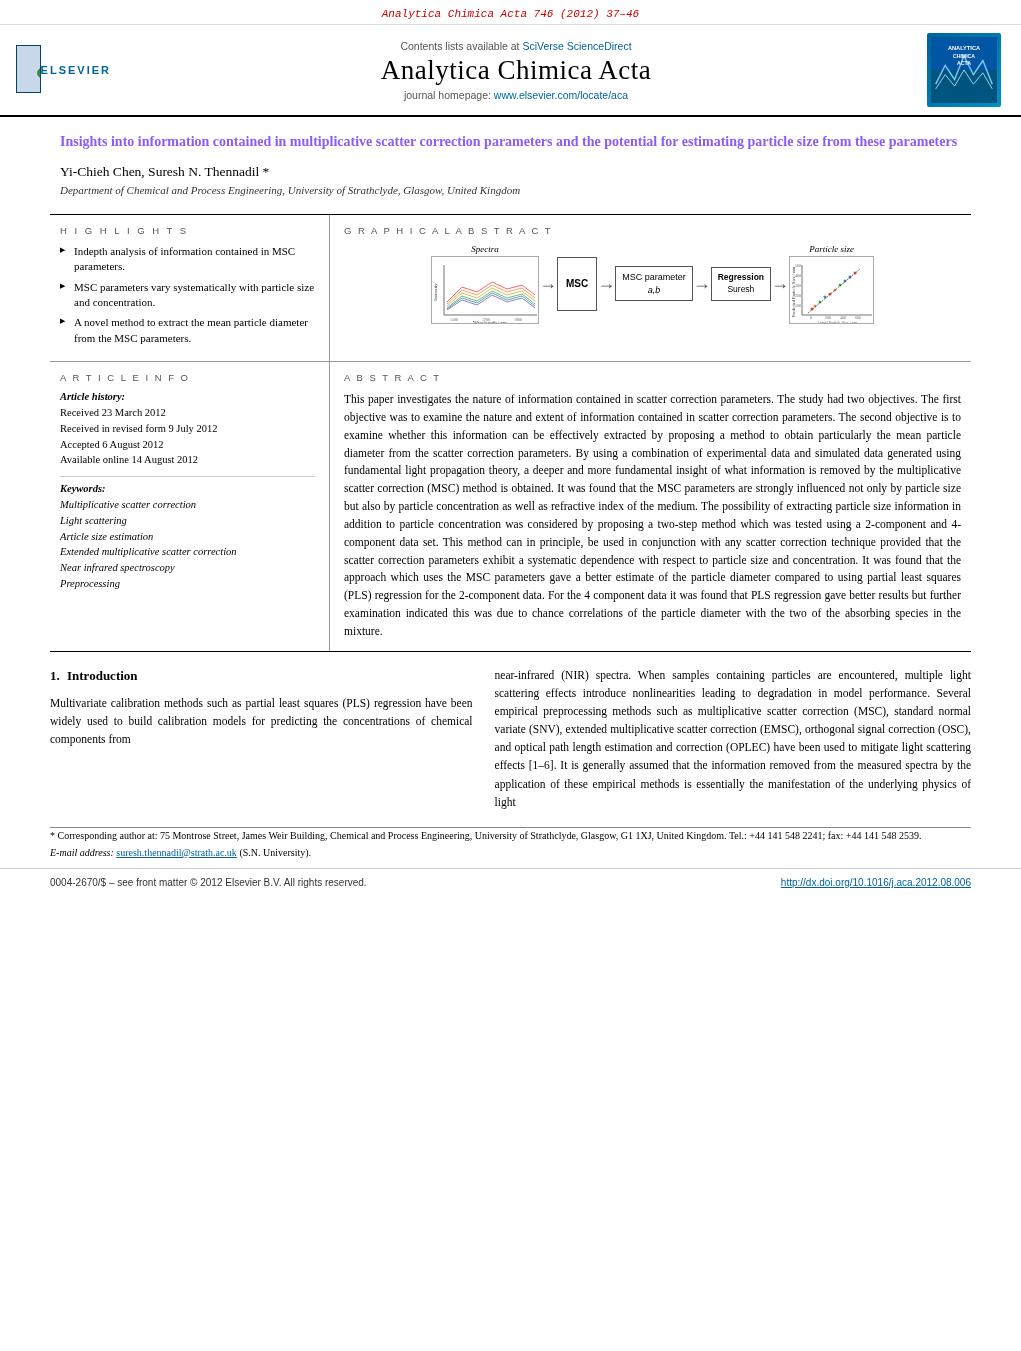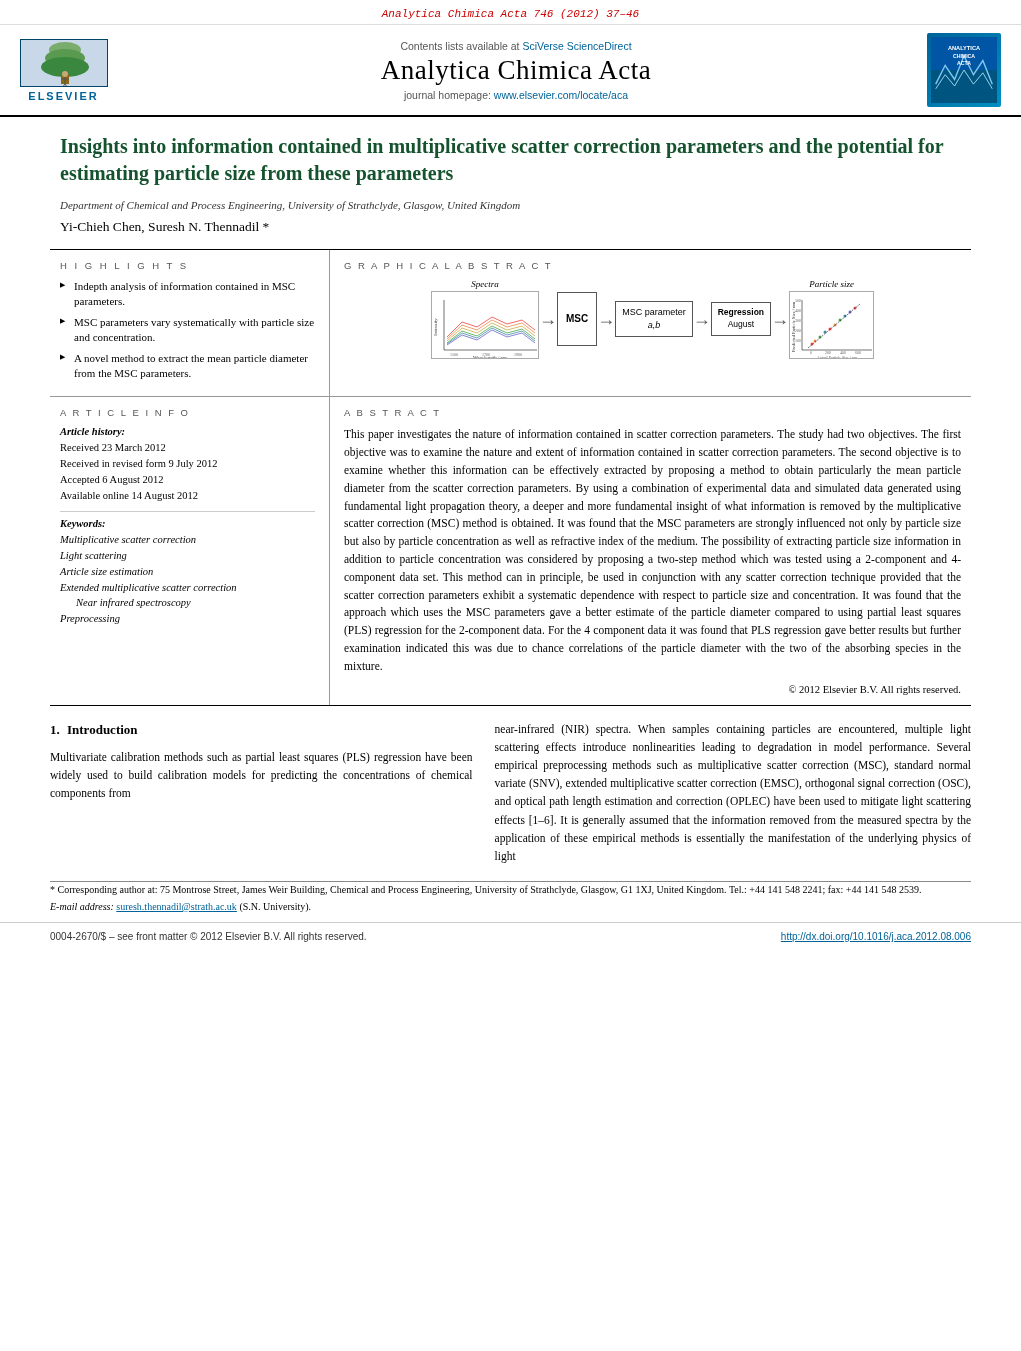--- a/index.html
+++ b/index.html
@@ -14,21 +14,21 @@
   </style>
 </head>
 <body>
 
 <div style="background:#fff; text-align:center; padding:5px 0 3px 0; border-bottom:1px solid #ddd;">
   <span style="font-size:11px; color:#c00; font-style:italic; font-family:Liberation Mono, monospace;">Analytica Chimica Acta 746 (2012) 37–46</span>
 </div>
 
 <div style="display:flex; align-items:center; padding:8px 20px 8px 16px; border-bottom:2.5px solid #000; gap:10px;">
 
-  <div style="width:95px; flex-shrink:0; display:flex; flex-direction:column; align-items:center;">
+  <div style="width:95px; flex-shrink:0; display:flex; flex-direction:row; align-items:center;">
 
     <div style="width:88px; height:48px; background: linear-gradient(180deg,#006699 0%,#005580 100%); position:relative; overflow:hidden; margin-bottom:3px; border:1px solid #004466;">
       
       <svg width="88" height="48" viewBox="0 0 88 48">
         <rect width="88" height="48" fill="#c8d8e8"></rect>
 
         <ellipse cx="44" cy="10" rx="16" ry="8" fill="#7aac6e"></ellipse>
         <ellipse cx="44" cy="18" rx="20" ry="9" fill="#5a9a50"></ellipse>
         <ellipse cx="44" cy="27" rx="24" ry="10" fill="#3a8840"></ellipse>
         <rect x="40" y="34" width="8" height="10" fill="#8B6914"></rect>
@@ -67,23 +67,23 @@
         <polyline points="5,55 15,40 25,52 35,35 45,50 55,38 65,55" fill="none" stroke="#a0d8f0" stroke-width="1"></polyline>
         <text x="35" y="14" font-size="6" fill="white" text-anchor="middle" font-family="Arial" font-weight="bold">ANALYTICA</text>
         <text x="35" y="22" font-size="5.5" fill="white" text-anchor="middle" font-family="Arial" font-weight="bold">CHIMICA</text>
         <text x="35" y="30" font-size="5.5" fill="white" text-anchor="middle" font-family="Arial" font-weight="bold">ACTA</text>
       </svg>
     </div>
   </div>
 </div>
 
 <div style="padding:16px 60px 10px 60px;">
-  <div style="font-size:20px; font-weight:bold; color:#14532d; line-height:1.35; margin-bottom:12px;">Insights into information contained in multiplicative scatter correction parameters and the potential for estimating particle size from these parameters</div>
+  <div style="font-size:14px; font-weight:bold; color:#8b5cf6; line-height:1.35; margin-bottom:12px;">Insights into information contained in multiplicative scatter correction parameters and the potential for estimating particle size from these parameters</div>
+  <div style="font-size:13.5px; color:#000; margin-bottom:4px;">Yi-Chieh Chen, Suresh N. Thennadil *</div>
   <div style="font-size:11px; font-style:italic; color:#333; margin-bottom:8px;">Department of Chemical and Process Engineering, University of Strathclyde, Glasgow, United Kingdom</div>
-  <div style="font-size:13.5px; color:#000; margin-bottom:4px;">Yi-Chieh Chen, Suresh N. Thennadil *</div>
 </div>
 
 <div style="margin:0 50px; border-top:1.5px solid #000; border-bottom:1.5px solid #000;">
 
   <div style="display:flex; border-bottom:1px solid #999;">
 
     <div style="width:280px; flex-shrink:0; padding:10px 14px 10px 10px; border-right:1px solid #999;">
       <div style="font-size:9.5px; letter-spacing:2.5px; color:#555; font-family:Arial,sans-serif; margin-bottom:8px;">H I G H L I G H T S</div>
       <ul style="list-style:none; padding:0; margin:0; font-size:11px;">
         <li style="padding-left:14px; position:relative; margin-bottom:5px; line-height:1.4;">
@@ -140,21 +140,21 @@
 
         <div style="border:1.5px solid #555; padding:4px 6px; font-size:9px; font-family:Arial,sans-serif; text-align:center; background:#fff; line-height:1.4;">
           <div>MSC parameter</div>
           <div style="font-style:italic;">a,b</div>
         </div>
 
         <div style="font-size:18px; color:#555;">→</div>
 
         <div style="border:1.5px solid #555; padding:4px 6px; font-size:8.5px; font-family:Arial,sans-serif; text-align:center; background:#fff; line-height:1.4;">
           <div style="font-weight:bold;">Regression</div>
-          <div>August</div>
+          <div>Suresh</div>
         </div>
 
         <div style="font-size:18px; color:#555;">→</div>
 
         <div style="text-align:center;">
           <div style="font-size:9px; font-style:italic; margin-bottom:2px; font-family:'Times New Roman',serif;">Particle size</div>
           <div style="width:85px; height:68px; border:1px solid #aaa; background:#fff; overflow:hidden;">
             <svg width="85" height="68" viewBox="0 0 85 68">
               <line x1="12" y1="58" x2="82" y2="58" stroke="#333" stroke-width="0.7"></line>
               <line x1="12" y1="8" x2="12" y2="58" stroke="#333" stroke-width="0.7"></line>
@@ -199,28 +199,27 @@
       <div style="font-size:10.5px; line-height:1.5;">Received 23 March 2012</div>
       <div style="font-size:10.5px; line-height:1.5;">Received in revised form 9 July 2012</div>
       <div style="font-size:10.5px; line-height:1.5;">Accepted 6 August 2012</div>
       <div style="font-size:10.5px; line-height:1.5; margin-bottom:8px;">Available online 14 August 2012</div>
       <hr style="border:none; border-top:1px solid #ccc; margin:6px 0;">
       <div style="font-style:italic; font-size:10.5px; font-weight:bold; margin-bottom:3px;">Keywords:</div>
       <div style="font-size:10.5px; font-style:italic; line-height:1.5;">Multiplicative scatter correction</div>
       <div style="font-size:10.5px; font-style:italic; line-height:1.5;">Light scattering</div>
       <div style="font-size:10.5px; font-style:italic; line-height:1.5;">Article size estimation</div>
       <div style="font-size:10.5px; font-style:italic; line-height:1.5;">Extended multiplicative scatter correction</div>
-      <div style="font-size:10.5px; font-style:italic; line-height:1.5;margin-left:16px;">Near infrared spectroscopy</div>
+      <div style="font-size:10.5px; font-style:italic; line-height:1.5;">Near infrared spectroscopy</div>
       <div style="font-size:10.5px; font-style:italic; line-height:1.5;">Preprocessing</div>
     </div>
 
     <div style="flex:1; padding:10px 10px 10px 14px;">
       <div style="font-size:9.5px; letter-spacing:2px; color:#555; font-family:Arial,sans-serif; margin-bottom:8px;">A B S T R A C T</div>
       <div style="font-size:11.5px; line-height:1.55; text-align:justify;">This paper investigates the nature of information contained in scatter correction parameters. The study had two objectives. The first objective was to examine the nature and extent of information contained in scatter correction parameters. The second objective is to examine whether this information can be effectively extracted by proposing a method to obtain particularly the mean particle diameter from the scatter correction parameters. By using a combination of experimental data and simulated data generated using fundamental light propagation theory, a deeper and more fundamental insight of what information is removed by the multiplicative scatter correction (MSC) method is obtained. It was found that the MSC parameters are strongly influenced not only by particle size but also by particle concentration as well as refractive index of the medium. The possibility of extracting particle size information in addition to particle concentration was considered by proposing a two-step method which was tested using a 2-component and 4-component data set. This method can in principle, be used in conjunction with any scatter correction technique provided that the scatter correction parameters exhibit a systematic dependence with respect to particle size and concentration. It was found that the approach which uses the MSC parameters gave a better estimate of the particle diameter compared to using partial least squares (PLS) regression for the 2-component data. For the 4 component data it was found that PLS regression gave better results but further examination indicated this was due to chance correlations of the particle diameter with the two of the absorbing species in the mixture.</div>
-      <div style="text-align:right; font-size:10.5px; margin-top:8px;">© 2012 Elsevier B.V. All rights reserved.</div>
     </div>
   </div>
 </div>
 
 <div style="display:flex; padding:14px 50px 0 50px; gap:22px;">
 
   <div style="width:47%; font-size:11.5px; line-height:1.55; text-align:justify;">
     <div style="font-size:13px; font-weight:bold; margin-bottom:8px;">
       <span>1.</span>
       <span style="margin-left:4px;">Introduction</span>

